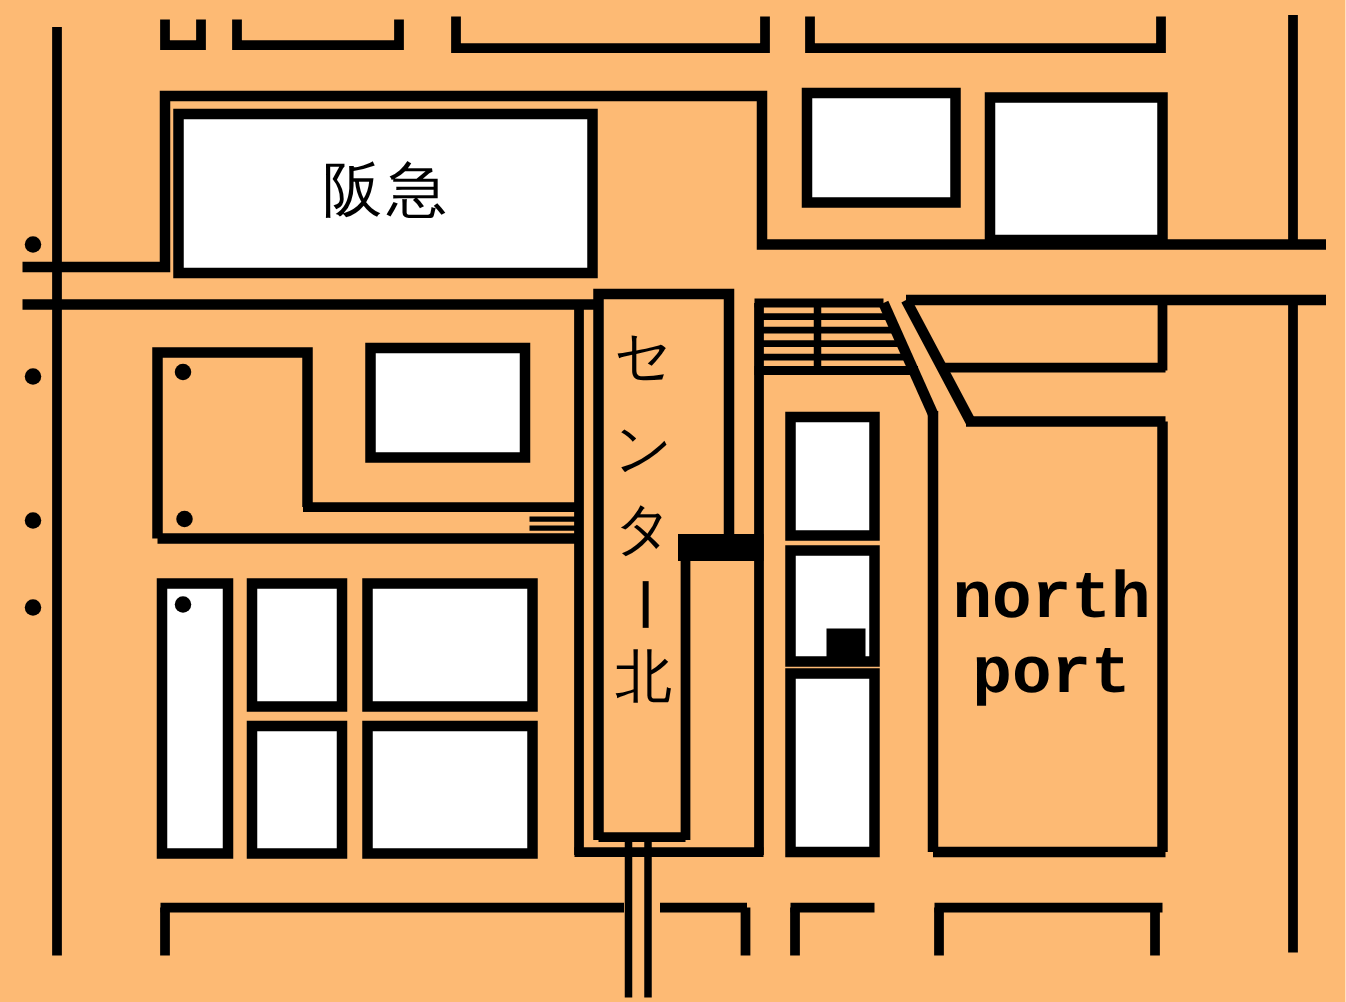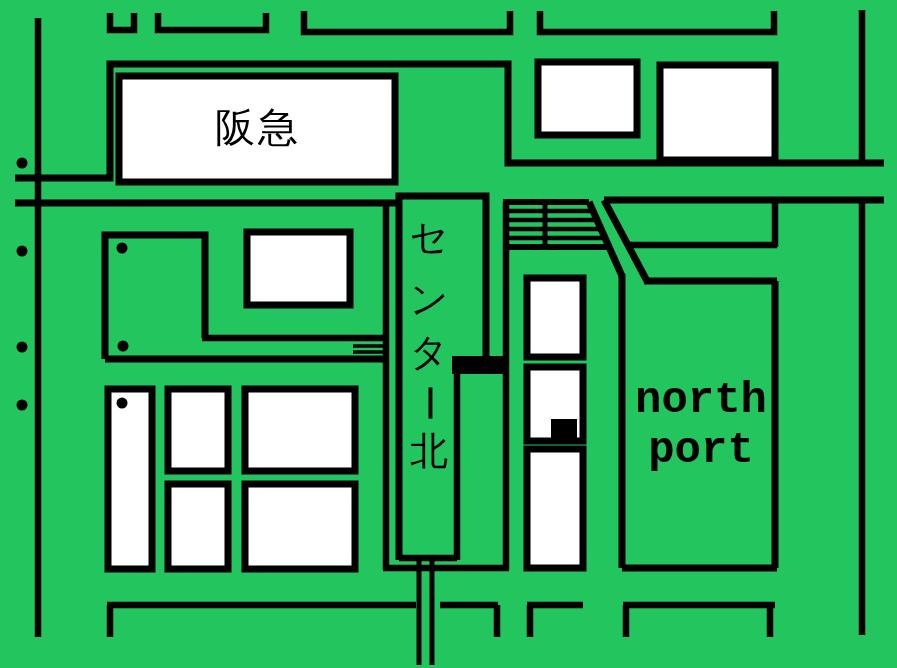--- a/index.html
+++ b/index.html
@@ -5,21 +5,21 @@
   html, body {
     margin: 0;
     padding: 0;
     background: #ffffff;
     font-family: "DejaVu Sans", sans-serif;
   }
   #map-frame {
     position: relative;
     width: 897px;
     height: 668px;
-    background: #22c55e;
+    background: #fdba74;
     overflow: hidden;
   }
   svg { display: block; }
   .stroke-line {
     fill: none;
     stroke: #000000;
     stroke-linecap: butt;
     stroke-linejoin: miter;
   }
   .bldg-rect {

